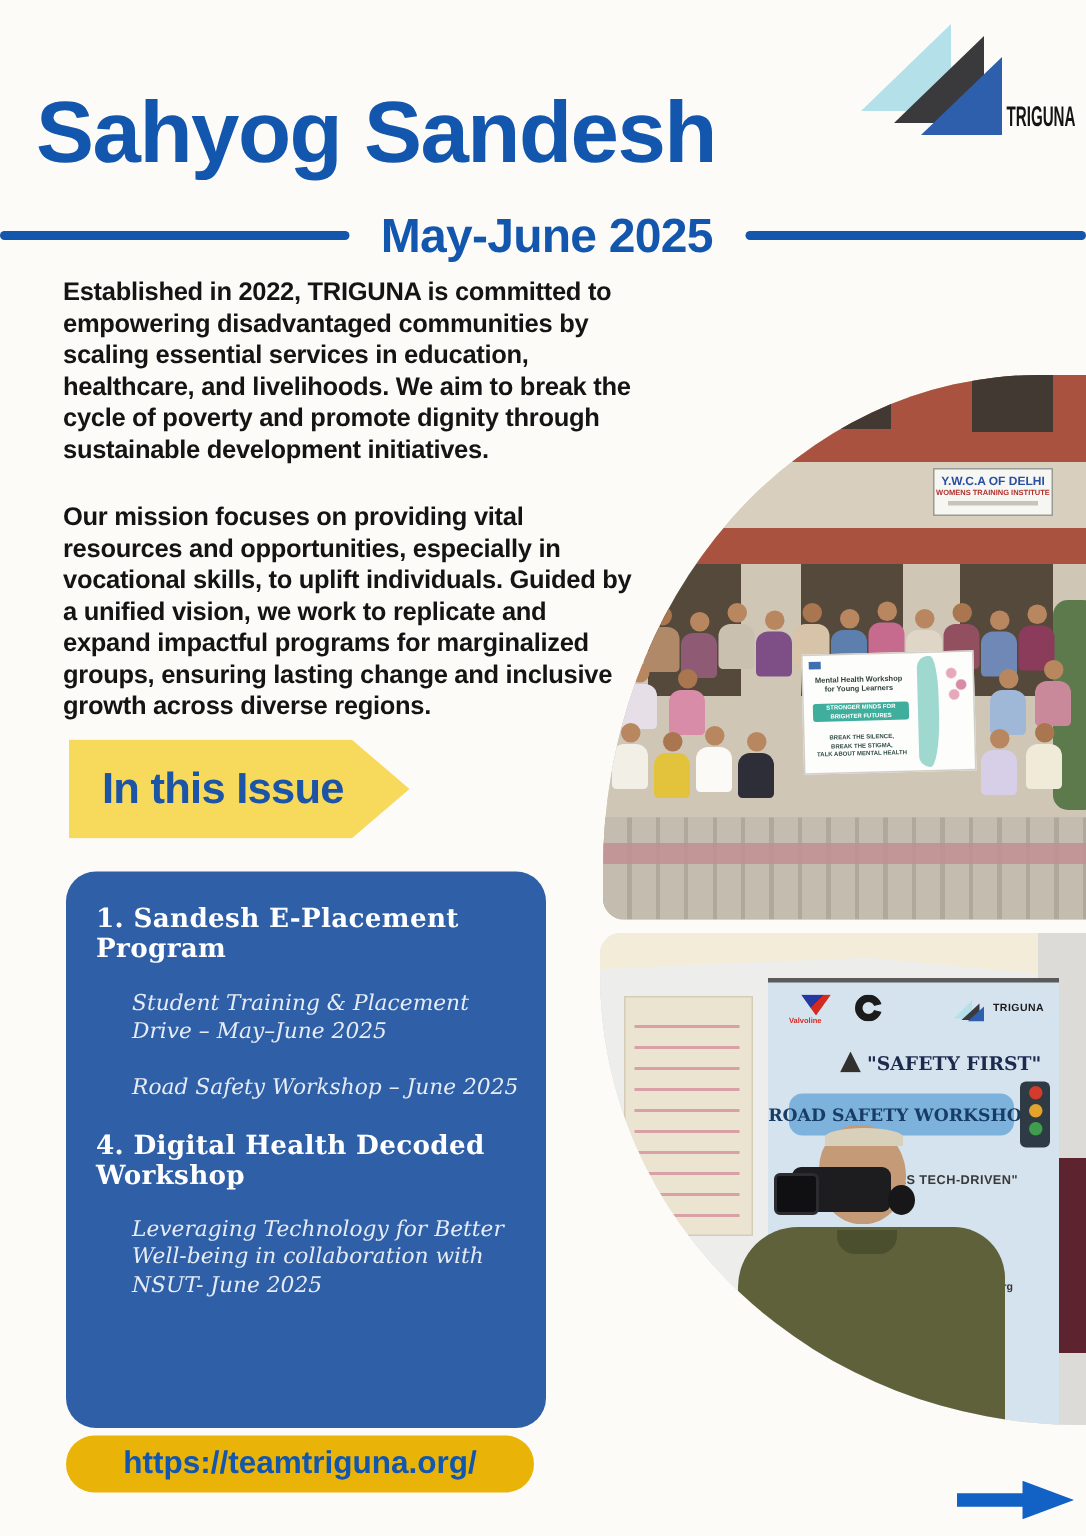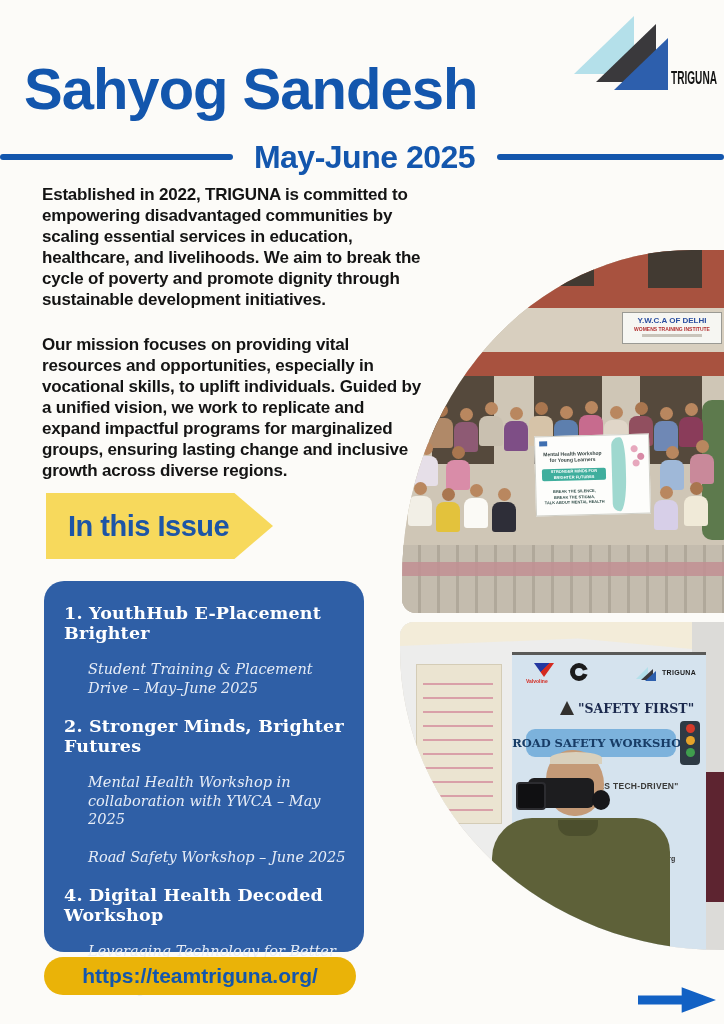--- a/index.html
+++ b/index.html
@@ -69,21 +69,21 @@
     border-radius:14px 0 0 320px / 14px 0 0 300px;
   }
   .abs{position:absolute;}
   
   .p1-wall{left:0;top:0;width:322px;height:310px;background:#cfc6b6;}
   .p1-brick{background:#a8523f;}
   .p1-win{background:#423a32;}
   .p1-band{background:#d8cfbf;}
   .p1-open{background:#55493c;}
   .p1-sign{
-    left:220px;top:62px;width:100px;height:32px;background:#f6f6f2;border:1px solid #9a9a94;
+    left:220px;top:62px;width:80px;height:32px;background:#f6f6f2;border:1px solid #9a9a94;
     box-sizing:border-box;text-align:center;overflow:hidden;
   }
   .p1-sign .l1{font-size:8px;font-weight:800;color:#2a4ea0;line-height:11px;margin-top:2px;}
   .p1-sign .l2{font-size:5px;font-weight:700;color:#b23030;line-height:6px;}
   .p1-sign .l3{margin:2px auto 0;width:60px;height:3px;background:#c9c4ba;}
   .p1-tree{left:300px;top:150px;width:30px;height:140px;background:#5d7a4d;border-radius:10px;}
   .person{position:absolute;width:24px;}
   .person .head{width:13px;height:13px;border-radius:50%;background:#b9875f;margin:0 auto;}
   .person .body{width:24px;height:30px;border-radius:8px 8px 3px 3px;margin-top:1px;}
   .p1-pave{left:0;top:295px;width:322px;height:68px;
@@ -168,26 +168,22 @@
 
   <div class="para p1">Established in 2022, TRIGUNA is committed to empowering disadvantaged communities by scaling essential services in education, healthcare, and livelihoods. We aim to break the cycle of poverty and promote dignity through sustainable development initiatives.</div>
   <div class="para p2">Our mission focuses on providing vital resources and opportunities, especially in vocational skills, to uplift individuals. Guided by a unified vision, we work to replicate and expand impactful programs for marginalized groups, ensuring lasting change and inclusive growth across diverse regions.</div>
 
   <div class="issue-banner">
     <span>In this Issue</span>
   </div>
 
   <div class="issue-box">
     <div class="issue-item">
-      <div class="issue-title"><span>1.</span> <span>YouthHub E-Placement Brighter</span></div>
+      <div class="issue-title"><span>1.</span> <span>Sandesh E-Placement Program</span></div>
       <div class="issue-sub">Student Training &amp; Placement Drive – May–June 2025</div>
-    </div>
-    <div class="issue-item">
-      <div class="issue-title"><span>2.</span> <span>Stronger Minds, Brighter Futures</span></div>
-      <div class="issue-sub">Mental Health Workshop in collaboration with YWCA – May 2025</div>
     </div>
     <div class="issue-item">
       <div class="issue-sub">Road Safety Workshop – June 2025</div>
     </div>
     <div class="issue-item">
       <div class="issue-title"><span>4.</span> <span>Digital Health Decoded Workshop</span></div>
       <div class="issue-sub">Leveraging Technology for Better Well-being in collaboration with NSUT- June 2025</div>
     </div>
   </div>
 

